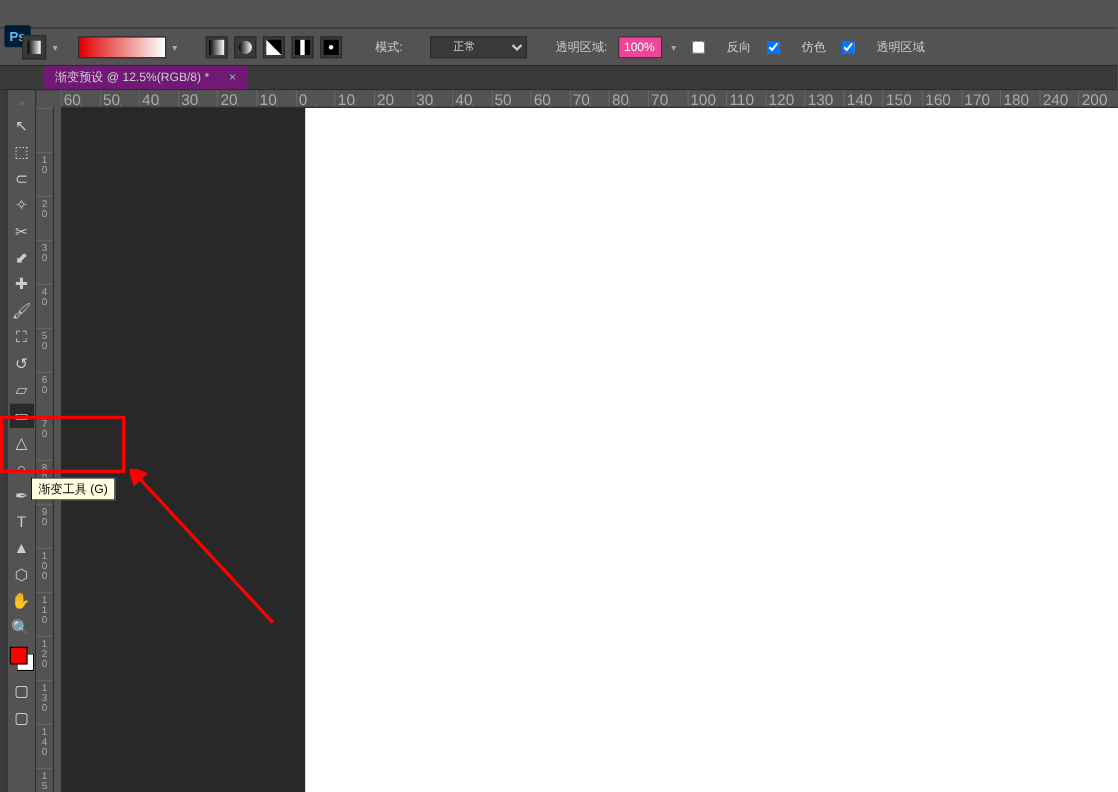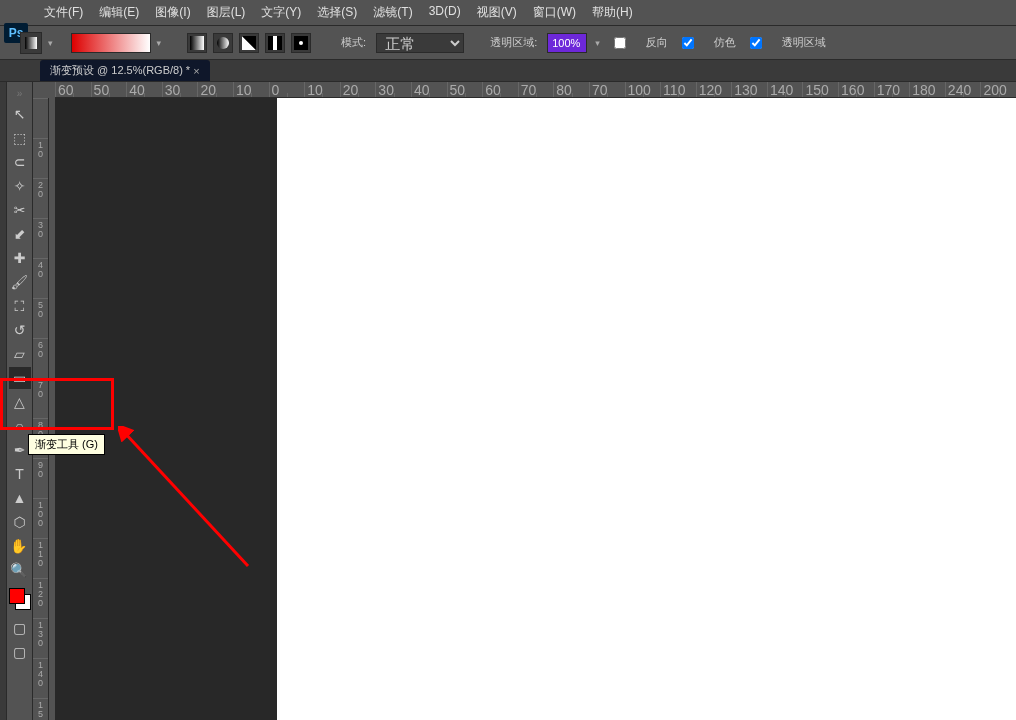--- a/index.html
+++ b/index.html
@@ -9,28 +9,28 @@
 .menubar { height:26px; background:#535353; display:flex; align-items:center; padding-left:4px; border-bottom:1px solid #2a2a2a; }
 .ps-logo { width:24px; height:20px; background:#001c33; color:#5fc0ff; font-weight:bold; font-size:12px; display:flex; align-items:center; justify-content:center; border-radius:2px; margin-right:8px;margin-top:40px; }
 .menu-item { font-size:12px; color:#e0e0e0; padding:4px 8px; cursor:pointer; }
 
 
 .optionsbar { height:34px; background:#535353; display:flex; align-items:center; padding-left:20px; gap:6px; border-bottom:1px solid #2a2a2a; }
 .opt-tool-icon { width:22px; height:22px; background:#3a3a3a; border:1px solid #2a2a2a; display:flex; align-items:center; justify-content:center; }
 .opt-grad { width:80px; height:20px; background:linear-gradient(to right,#d00,#fff); border:1px solid #2a2a2a; }
 .opt-btn { width:20px; height:20px; background:#3a3a3a; border:1px solid #2a2a2a; display:flex; align-items:center; justify-content:center; }
 .opt-label { font-size:11px; color:#ccc; margin:0 4px; }
-.opt-select { background:#3a3a3a; border:1px solid #2a2a2a; color:#ccc; font-size:15px; height:20px; padding:0 4px; }
-.opt-input { background:#6d28d9; border:1px solid #2a2a2a; color:#fff; font-size:11px; height:20px; width:40px; padding:0 4px; }
+.opt-select { background:#3a3a3a; border:1px solid #2a2a2a; color:#ccc; font-size:10px; height:20px; padding:0 16px;margin-left:15px; }
+.opt-input { background:#ec4899; border:1px solid #2a2a2a; color:#fff; font-size:11px; height:20px; width:40px; padding:0 4px; }
 .opt-check { display:flex; align-items:center; gap:20px; font-size:11px; margin-left:8px; }
 .opt-check input { width:12px; height:12px; }
 
 
 .tabbar { height:22px; background:#3a3a3a; display:flex; align-items:flex-end; padding-left:40px; border-bottom:1px solid #2a2a2a; }
-.doc-tab { background:#0f172a; color:#ccc; font-size:11px; padding:3px 10px; border-top-left-radius:3px; border-top-right-radius:3px; display:flex; align-items:center; gap:3px; }
+.doc-tab { background:#701a75; color:#ccc; font-size:11px; padding:3px 10px; border-top-left-radius:3px; border-top-right-radius:3px; display:flex; align-items:center; gap:18px; }
 .tab-close { color:#aaa; cursor:pointer; }
 
 
 .workarea { position:absolute; top:82px; left:0; right:0; bottom:0; display:flex; }
 .side-strip { width:7px; background:#3a3a3a; border-right:1px solid #2a2a2a; }
 .toolbox { width:26px; background:#535353; display:flex; flex-direction:column; align-items:center; padding-top:2px; border-right:1px solid #2a2a2a; position:relative; }
 .tool { width:22px; height:22px; display:flex; align-items:center; justify-content:center; margin:1px 0; color:#ccc; cursor:pointer; font-size:14px; position:relative; }
 .tool.selected { background:#2a2a2a; }
 .tool.small { height:16px; }
 .swatches { width:22px; height:22px; position:relative; margin:6px 0; }
@@ -54,33 +54,20 @@
 
 .highlight-box { position:absolute; left:0; top:296px; width:114px; height:52px; border:3px solid #f00; z-index:10; }
 .arrow { position:absolute; left:118px; top:344px; z-index:10; }
 
 </style>
 </head>
 <body>
 
 <div class="menubar">
   <div class="ps-logo">Ps</div>
-  <div id="menu-items" style="display: flex;">
-      <span class="menu-item">文件(F)</span>
-      <span class="menu-item">编辑(E)</span>
-      <span class="menu-item">图像(I)</span>
-      <span class="menu-item">图层(L)</span>
-      <span class="menu-item">文字(Y)</span>
-      <span class="menu-item">选择(S)</span>
-      <span class="menu-item">滤镜(T)</span>
-      <span class="menu-item">3D(D)</span>
-      <span class="menu-item">视图(V)</span>
-      <span class="menu-item">窗口(W)</span>
-      <span class="menu-item">帮助(H)</span>
-    </div>
 </div>
 
 <div class="optionsbar">
   <div class="opt-tool-icon">
     <svg width="14" height="14">
         <rect x="1" y="1" width="12" height="12" fill="url(#g1)"></rect>
         <defs>
           <linearGradient id="g1">
             <stop offset="0" stop-color="#000"></stop>
             <stop offset="1" stop-color="#fff"></stop>

